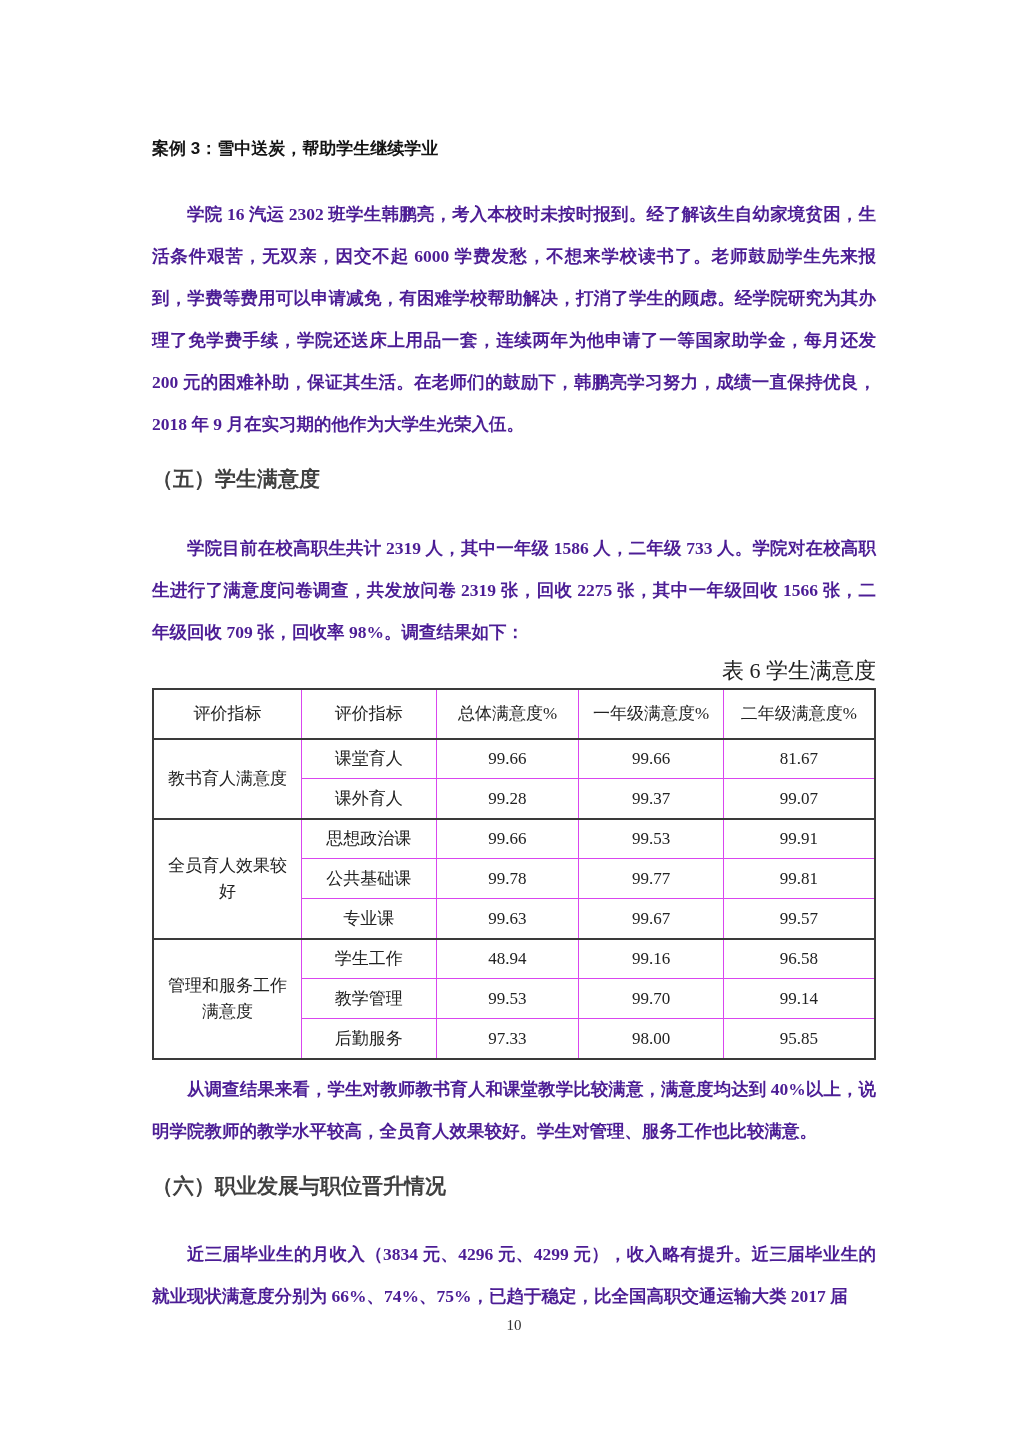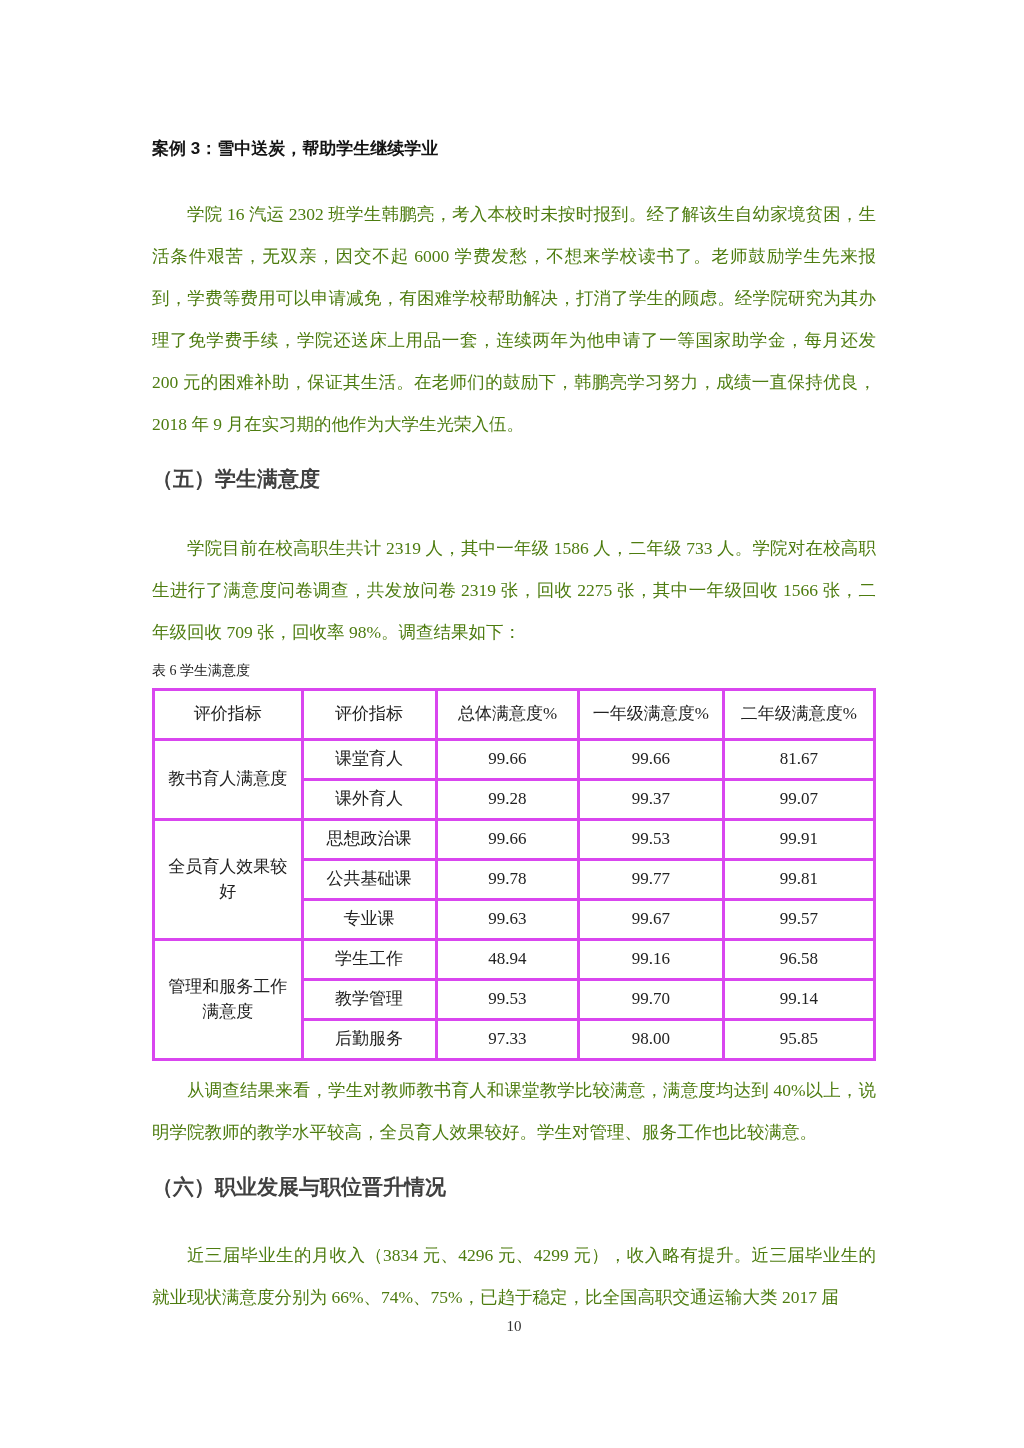--- a/index.html
+++ b/index.html
@@ -26,49 +26,50 @@
     font-size: 17px;
     line-height: 1.25;
     color: #141414;
   }
   .body-par {
     margin: 34px 0 0 0;
     font-size: 17.5px;
     line-height: 42px;
     text-align: justify;
     text-indent: 2em;
-    color: #4d7c0f;
+    color: #4c1d95;
+    font-weight: bold;
   }
   .section-heading {
     margin: 20px 0 0 0;
     font-family: "Liberation Sans", "DejaVu Sans", sans-serif;
     font-weight: bold;
     font-size: 21px;
     line-height: 1.3;
     color: #404040;
   }
   .table-caption {
     margin: 6px 0 0 0;
-    text-align: left;
-    font-size: 14px;
+    text-align: right;
+    font-size: 22px;
     line-height: 24px;
     color: #222222;
   }
   table.sat-table {
     margin-top: 5px;
     width: 100%;
     border-collapse: collapse;
     table-layout: fixed;
     font-size: 17px;
     color: #222222;
     border: 2px solid #3a3a3a;
   }
   table.sat-table th,
   table.sat-table td {
-    border: 3px solid #d946ef;
+    border: 1px solid #d946ef;
     text-align: center;
     vertical-align: middle;
     padding: 0 6px;
     font-weight: normal;
     line-height: 1.5;
   }
   table.sat-table thead tr { height: 50px; }
   table.sat-table tbody tr { height: 40px; }
   table.sat-table tr.group-start th,
   table.sat-table tr.group-start td { border-top: 2px solid #3a3a3a; }

